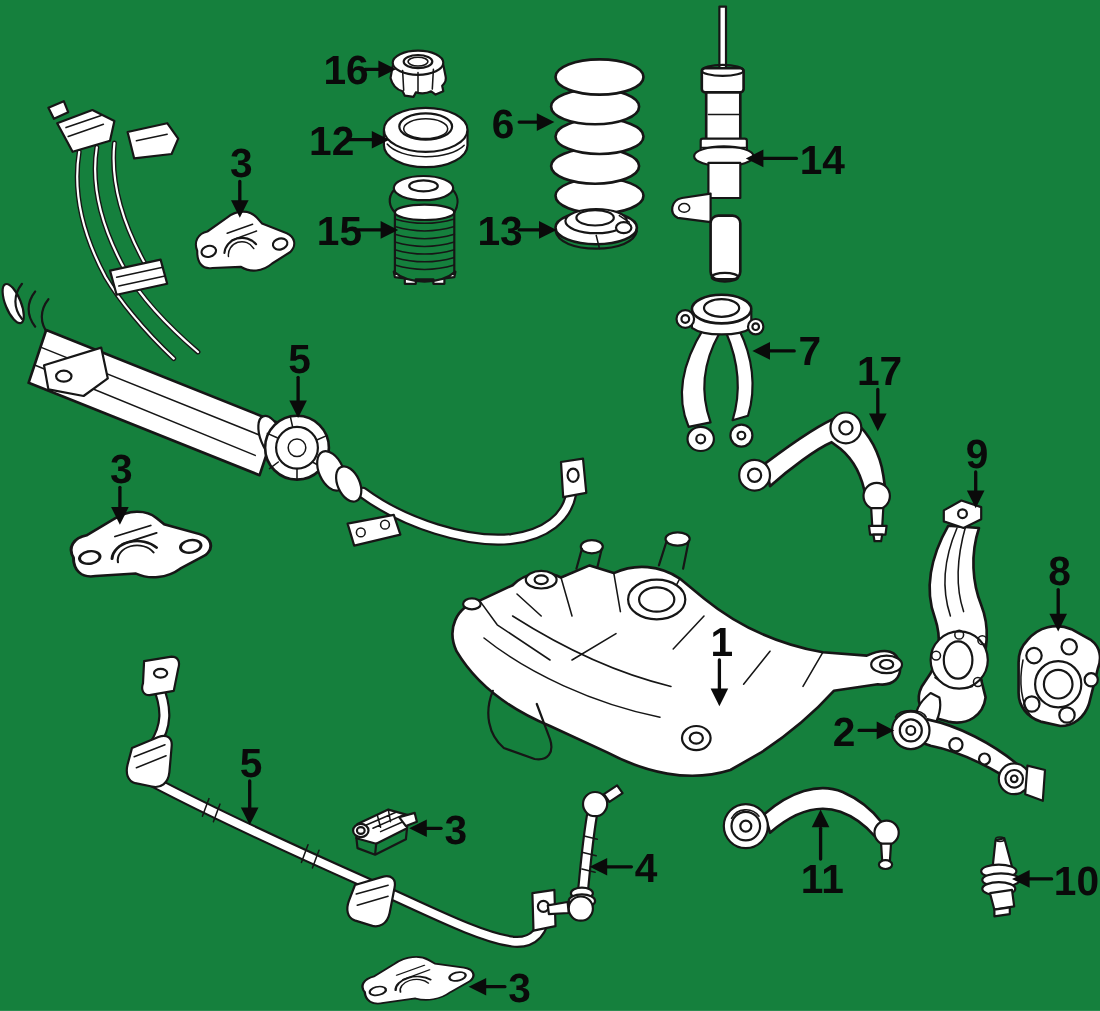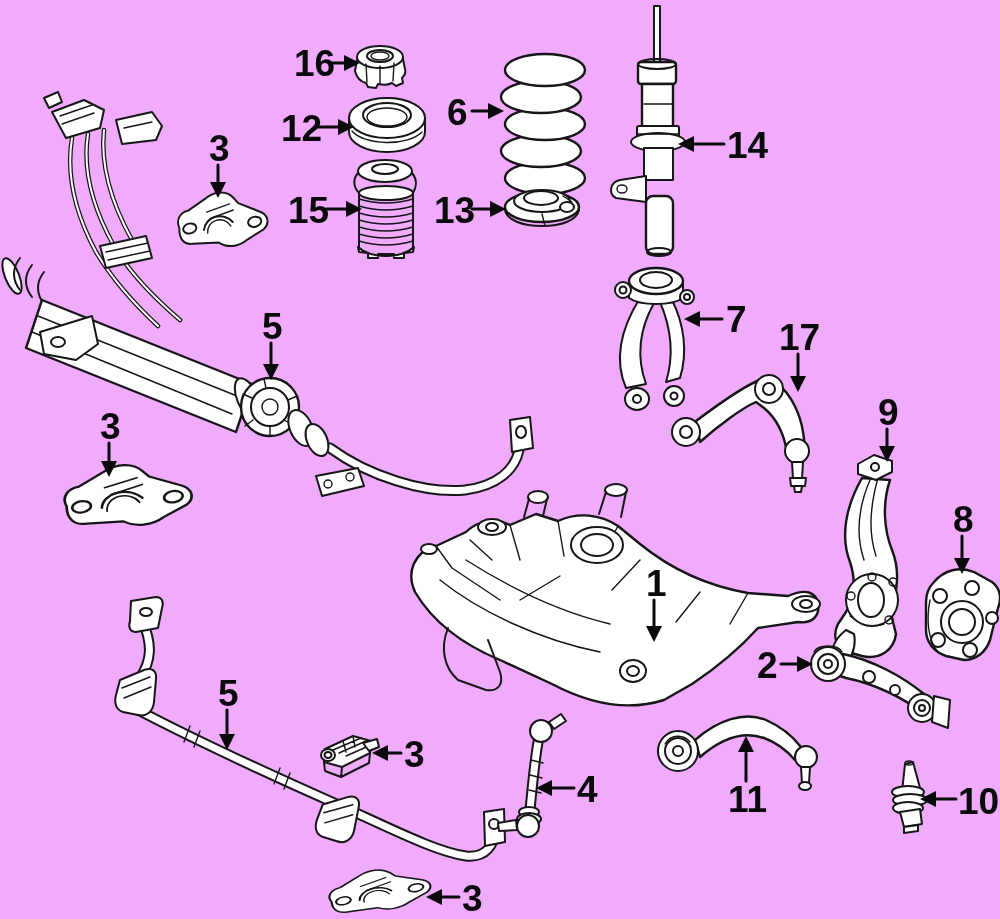--- a/index.html
+++ b/index.html
@@ -1,16 +1,16 @@
 <!DOCTYPE html>
 <html><head>
 <meta charset="utf-8">
 <style>
   html,body{margin:0;padding:0;background:#ffffff;}
-  .stage{position:relative;width:1000px;height:919px;background:#f0abfc;overflow:hidden;}
+  .stage{position:relative;width:1000px;height:919px;background:#15803d;overflow:hidden;}
   svg{position:absolute;left:0;top:0;}
   svg *{stroke-linecap:round;stroke-linejoin:round;}
   .ln{fill:none;stroke:#161616;stroke-width:2;}
   .lnt{fill:none;stroke:#161616;stroke-width:1.4;}
   .sh{fill:#ffffff;stroke:#161616;stroke-width:2;}
   .sh3{fill:#ffffff;stroke:#161616;stroke-width:2.4;}
   .tube-o{fill:none;stroke:#161616;stroke-width:11;}
   .tube-i{fill:none;stroke:#ffffff;stroke-width:7;}
   .wire-o{fill:none;stroke:#161616;stroke-width:4.5;}
   .wire-i{fill:none;stroke:#ffffff;stroke-width:2;}

